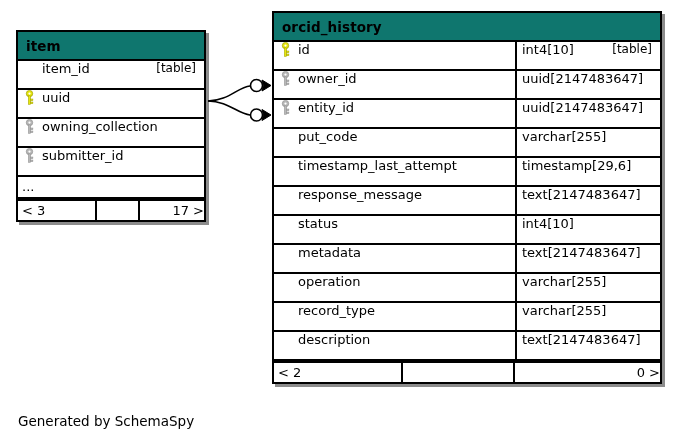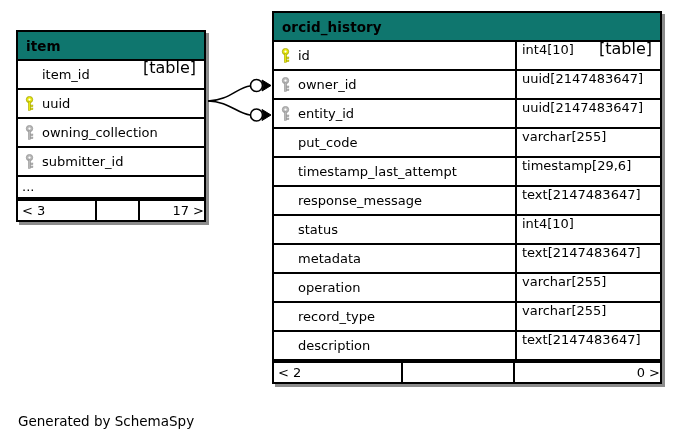--- a/index.html
+++ b/index.html
@@ -42,38 +42,38 @@
     padding: 0 8px;
     height: 29px;
   }
   .tbl-title {
     font-weight: bold;
     font-size: 13.5px;
     color: #000000;
     letter-spacing: 0.1px;
   }
   .tbl-tag {
-    font-size: 16px;
+    font-size: 12px;
     color: #000000;
     margin-top: 44px;
   }
 
   .tbl-row {
     display: flex;
     align-items: stretch;
     border-bottom: 2px solid #000000;
     box-sizing: border-box;
     height: 29px;
     background: #ffffff;
   }
   .tbl-row:last-of-type { border-bottom: none; }
 
   .col-name {
     display: flex;
-    align-items: center;
+    align-items: flex-start;
     box-sizing: border-box;
     padding-left: 6px;
     overflow: hidden;
     white-space: nowrap;
   }
   .col-name .label {
     font-size: 13px;
     color: #000000;
   }
   .col-type {

